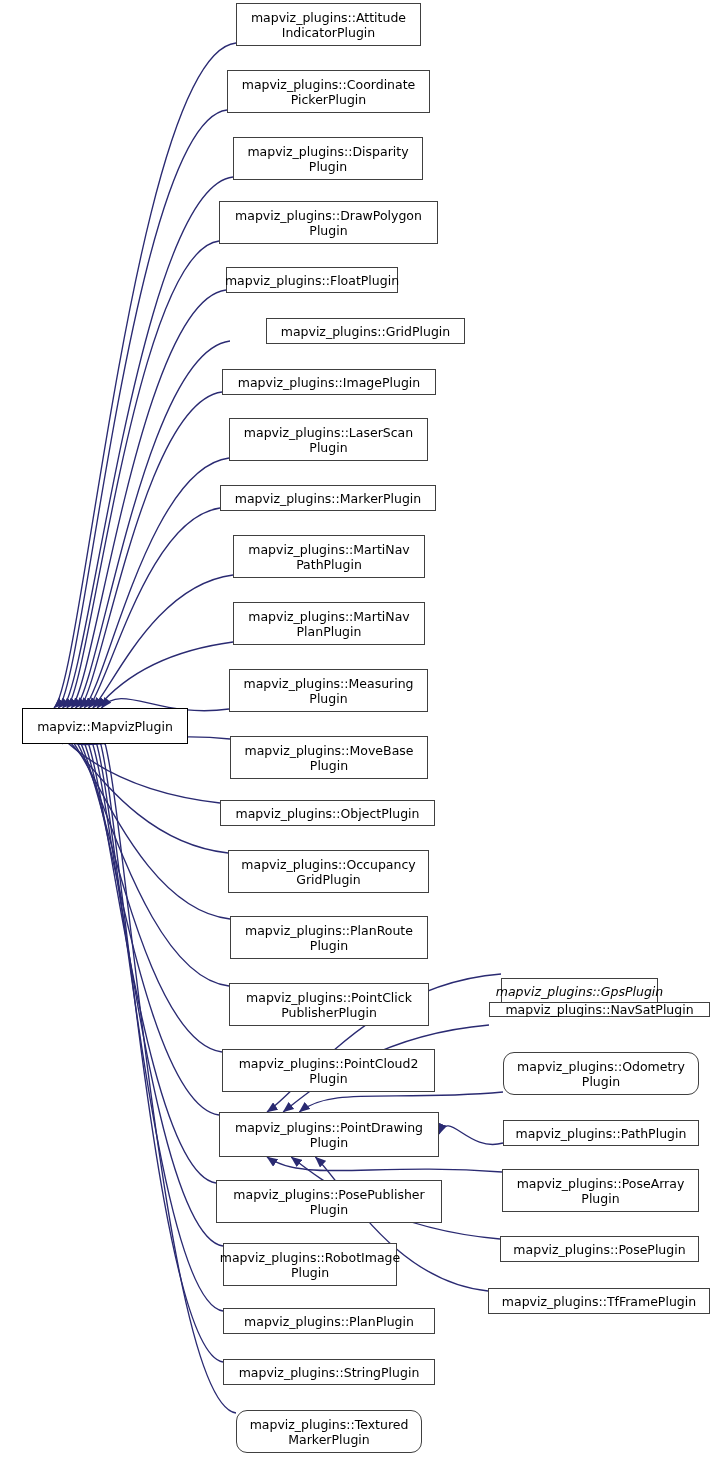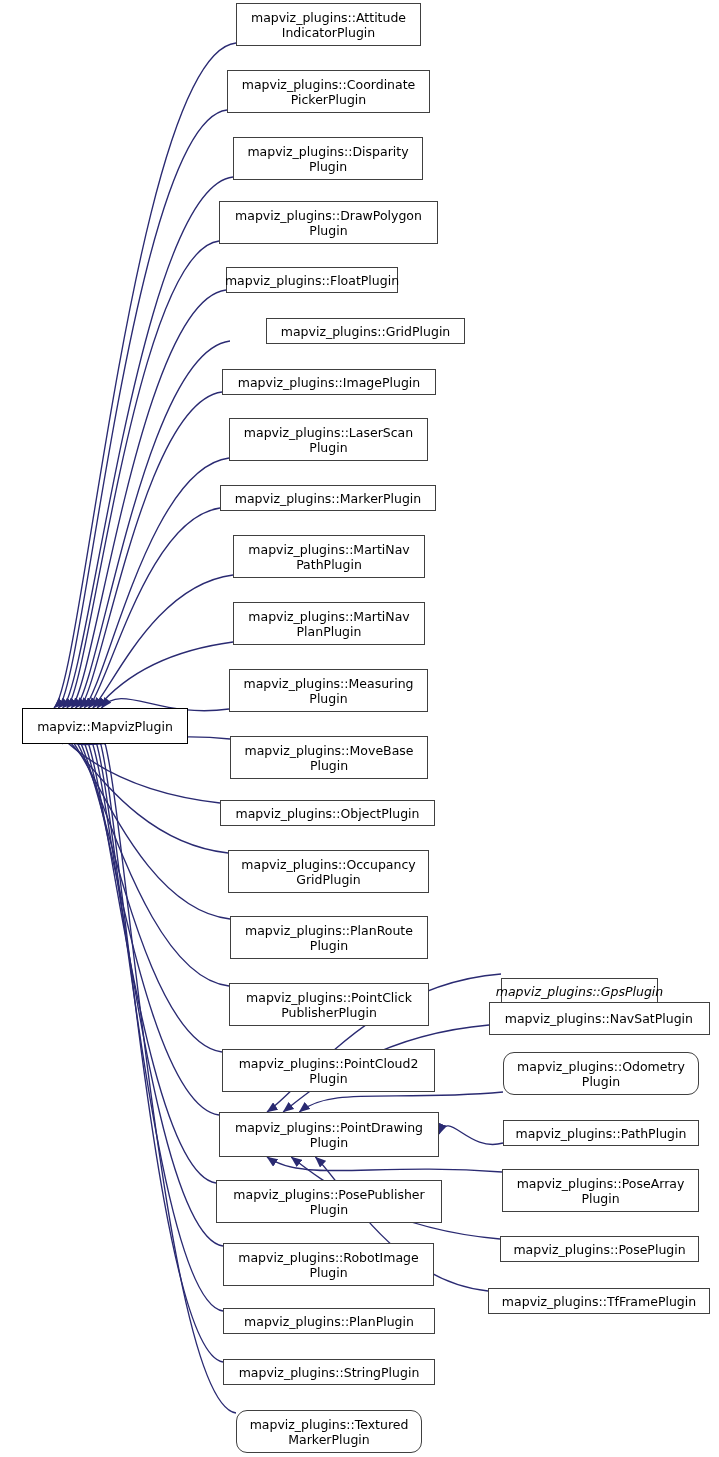--- a/index.html
+++ b/index.html
@@ -30,21 +30,21 @@
     box-sizing: border-box;
     border: 1px solid #404040;
     background: #ffffff;
     color: #000000;
     font-size: 12.5px;
     line-height: 15px;
     text-align: center;
     display: flex;
     align-items: center;
     justify-content: center;
-    padding: 0 16px;
+    padding: 0 3px;
     white-space: pre-line;
     z-index: 2;
   }
   .node.root {
     border-color: #000000;
   }
 </style>
 </head>
 <body>
 
@@ -119,28 +119,28 @@
       <div class="node" style="left: 230px; top: 916px; width: 198px; height: 43px;"><span>mapviz_plugins::PlanRoute
 Plugin</span></div>
       <div class="node" style="left: 229px; top: 983px; width: 200px; height: 43px;"><span>mapviz_plugins::PointClick
 PublisherPlugin</span></div>
       <div class="node" style="left: 222px; top: 1049px; width: 213px; height: 43px;"><span>mapviz_plugins::PointCloud2
 Plugin</span></div>
       <div class="node" style="left: 219px; top: 1112px; width: 220px; height: 45px;"><span>mapviz_plugins::PointDrawing
 Plugin</span></div>
       <div class="node" style="left: 216px; top: 1180px; width: 226px; height: 43px;"><span>mapviz_plugins::PosePublisher
 Plugin</span></div>
-      <div class="node" style="left: 223px; top: 1243px; width: 211px; height: 43px;"><span>mapviz_plugins::RobotImage
+      <div class="node" style="left: 223px; top: 1243px; width: 174px; height: 43px;"><span>mapviz_plugins::RobotImage
 Plugin</span></div>
       <div class="node" style="left: 223px; top: 1308px; width: 212px; height: 26px;"><span>mapviz_plugins::PlanPlugin</span></div>
       <div class="node" style="left: 223px; top: 1359px; width: 212px; height: 26px;"><span>mapviz_plugins::StringPlugin</span></div>
       <div class="node" style="left: 236px; top: 1410px; width: 186px; height: 43px; border-radius: 11px;"><span>mapviz_plugins::Textured
 MarkerPlugin</span></div>
       <div class="node" style="left: 501px; top: 978px; width: 157px; height: 26px; font-style: italic;"><span>mapviz_plugins::GpsPlugin</span></div>
-      <div class="node" style="left: 489px; top: 1002px; width: 221px; height: 33px; justify-content: flex-end;"><span>mapviz_plugins::NavSatPlugin</span></div>
+      <div class="node" style="left: 489px; top: 1002px; width: 221px; height: 15px;"><span>mapviz_plugins::NavSatPlugin</span></div>
       <div class="node" style="left: 503px; top: 1052px; width: 196px; height: 43px; border-radius: 11px;"><span>mapviz_plugins::Odometry
 Plugin</span></div>
       <div class="node" style="left: 503px; top: 1120px; width: 196px; height: 26px;"><span>mapviz_plugins::PathPlugin</span></div>
       <div class="node" style="left: 502px; top: 1169px; width: 197px; height: 43px;"><span>mapviz_plugins::PoseArray
 Plugin</span></div>
       <div class="node" style="left: 500px; top: 1236px; width: 199px; height: 26px;"><span>mapviz_plugins::PosePlugin</span></div>
       <div class="node" style="left: 488px; top: 1288px; width: 222px; height: 26px;"><span>mapviz_plugins::TfFramePlugin</span></div>
     </div>
 </div>
 

